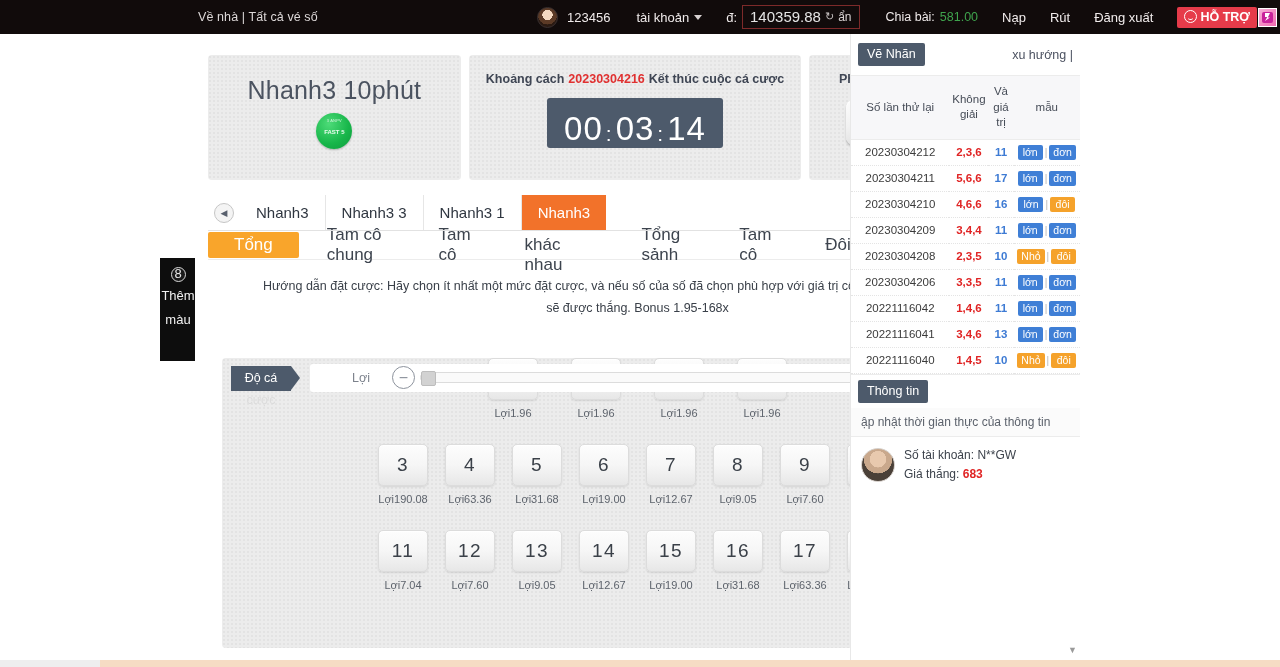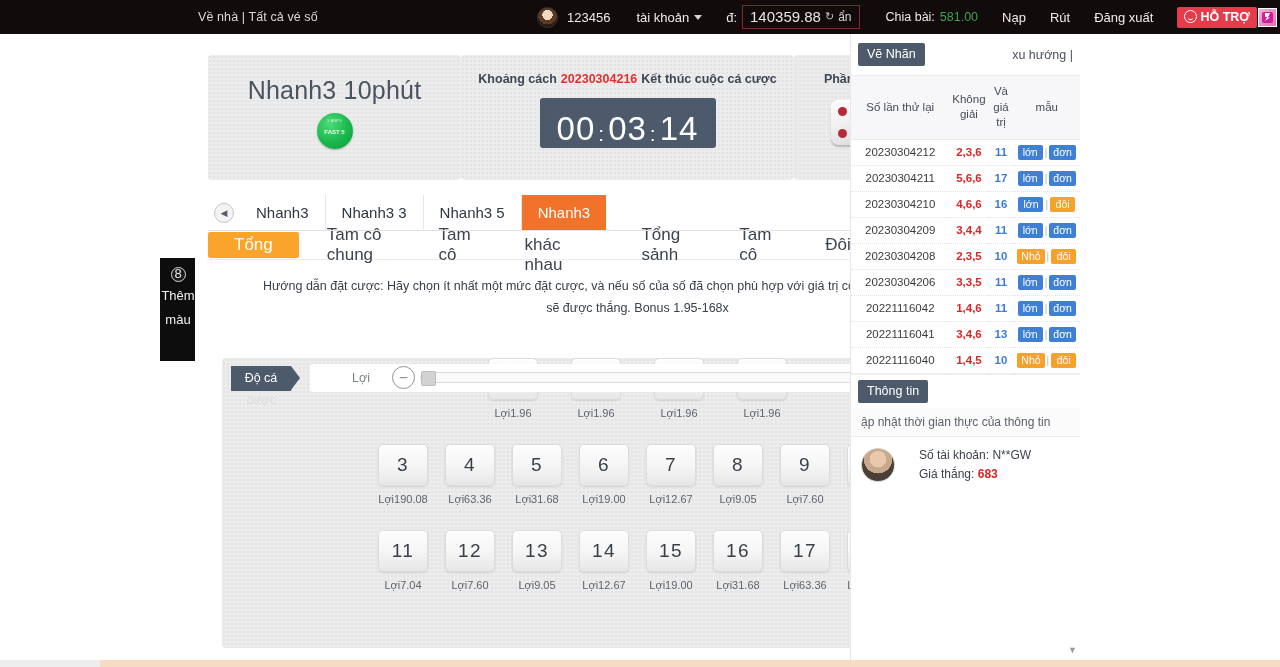--- a/index.html
+++ b/index.html
@@ -83,21 +83,21 @@
     width: 1280px; height: 633px;
     background: #fff;
   }
   .content {
     position: absolute; left: 195px; top: 0;
     width: 885px; height: 633px;
     background: #fff;
   }
 
   
-  .cards { display: flex; padding: 21px 13px 0 13px; }
+  .cards { display: flex; gap: 8px; padding: 21px 13px 0 13px; }
   .card {
     background: #ececec;
     background-image: radial-gradient(#e3e3e3 0.8px, transparent 0.8px);
     background-size: 4px 4px;
     border-radius: 4px; height: 125px; position: relative;
   }
   .card-a { width: 253px; }
   .card-b { width: 333px; }
   .card-c { width: 258px; }
 
@@ -290,21 +290,21 @@
   .tag-sep { color: #b8b8b8; margin: 0 2px; font-size: 10px; }
 
   .sb-head2 {
     height: 34px; display: flex; align-items: center; padding: 0 7px;
     border-top: 1px solid #ececec;
   }
   .sb-sub {
     font-size: 12px; color: #5b616b; padding: 7px 10px;
     border-bottom: 1px solid #ececec; background: #fbfbfb;
   }
-  .sb-user { display: flex; align-items: center; gap: 24px; padding: 9px 10px; }
+  .sb-user { display: flex; align-items: center; gap: 9px; padding: 9px 10px; }
   .sb-face {
     width: 34px; height: 34px; border-radius: 50%; flex: none;
     background: radial-gradient(circle at 50% 32%, #e8c9ae 0 30%, #c9a88c 31% 52%, #4a4038 53% 100%);
     border: 1px solid #d6d0cb;
   }
   .sb-urow { font-size: 12px; color: #3c424b; line-height: 1.65; }
   .sb-urow .red { color: #e02424; font-weight: bold; }
 
   
   .botstrip {
@@ -431,21 +431,21 @@
             </div>
           </div>
       </div>
     </div>
 
     <div class="tabwrap">
       <div class="arrow-btn">◀</div>
       <div id="tabs-host" style="display:flex;align-items:stretch;flex:1 1 auto;">
           <div class="tab">Nhanh3</div>
           <div class="tab">Nhanh3 3</div>
-          <div class="tab">Nhanh3 5</div>
+          <div class="tab">Nhanh3 1</div>
           <div class="tab active">Nhanh3</div>
           <div class="tabfill"></div>
         </div>
       <div class="arrow-btn">▶</div>
     </div>
 
     <div class="subtabs" id="subtabs-host">
         <div class="stab active">Tổng</div>
         <div class="stab">Tam cô chung</div>
         <div class="stab">Tam cô</div>

